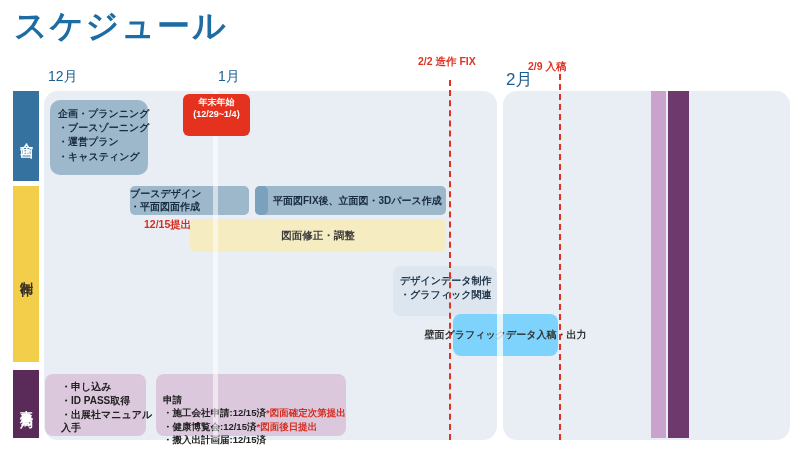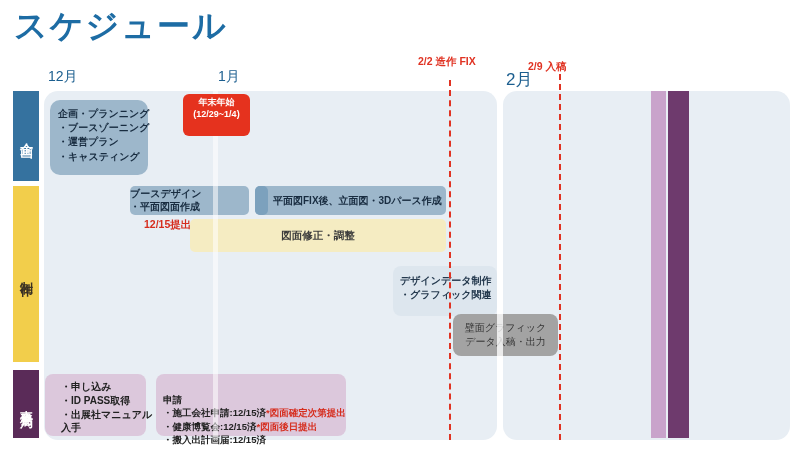--- a/index.html
+++ b/index.html
@@ -49,23 +49,23 @@
   .planfix-box .lbl{position:absolute;left:18px;top:0;line-height:29px;white-space:nowrap;}
 
   .submit-label{left:144px;top:218px;color:#d62d1e;font-size:10.5px;font-weight:bold;z-index:3;}
 
   .yellow-box{left:190px;top:219px;width:256px;height:33px;background:#f5ecc2;border-radius:5px;
     display:flex;align-items:center;justify-content:center;font-size:10.5px;font-weight:600;color:#3c3c3c;}
 
   .designdata-box{left:393px;top:266px;width:104px;height:50px;background:#dde6ee;border-radius:8px;
     padding:8px 0 0 7px;box-sizing:border-box;font-size:10px;font-weight:600;color:#24394e;line-height:1.4;}
 
-  .wall-box{left:453px;top:314px;width:105px;height:42px;background:#a3a3a3;border-radius:8px;
-    display:flex;flex-direction:column;align-items:center;justify-content:center;
-    font-size:10px;font-weight:400;color:#333;line-height:1.4;}
+  .wall-box{left:453px;top:314px;width:105px;height:42px;background:#7dd3fc;border-radius:8px;
+    display:flex;flex-direction:row;align-items:center;justify-content:center;
+    font-size:10px;font-weight:700;color:#333;line-height:1.4;}
 
   .pink-box{background:#dcc8dc;border-radius:8px;box-sizing:border-box;color:#222;}
   .entry-box{left:45px;top:374px;width:101px;height:62px;padding:6px 0 0 16px;font-size:10px;font-weight:600;line-height:1.38;}
   .apply-box{left:156px;top:374px;width:190px;height:62px;padding:19px 0 0 7px;font-size:9.5px;font-weight:600;line-height:1.4;}
   .apply-box .red{color:#d62d1e;}
   .apply-box div{white-space:nowrap;}
 
   .vbar{top:91px;height:347px;z-index:1;}
   .vbar-light{left:651px;width:15px;background:#c9a3cb;}
   .vbar-dark{left:668px;width:21px;background:#6e3a6d;}

